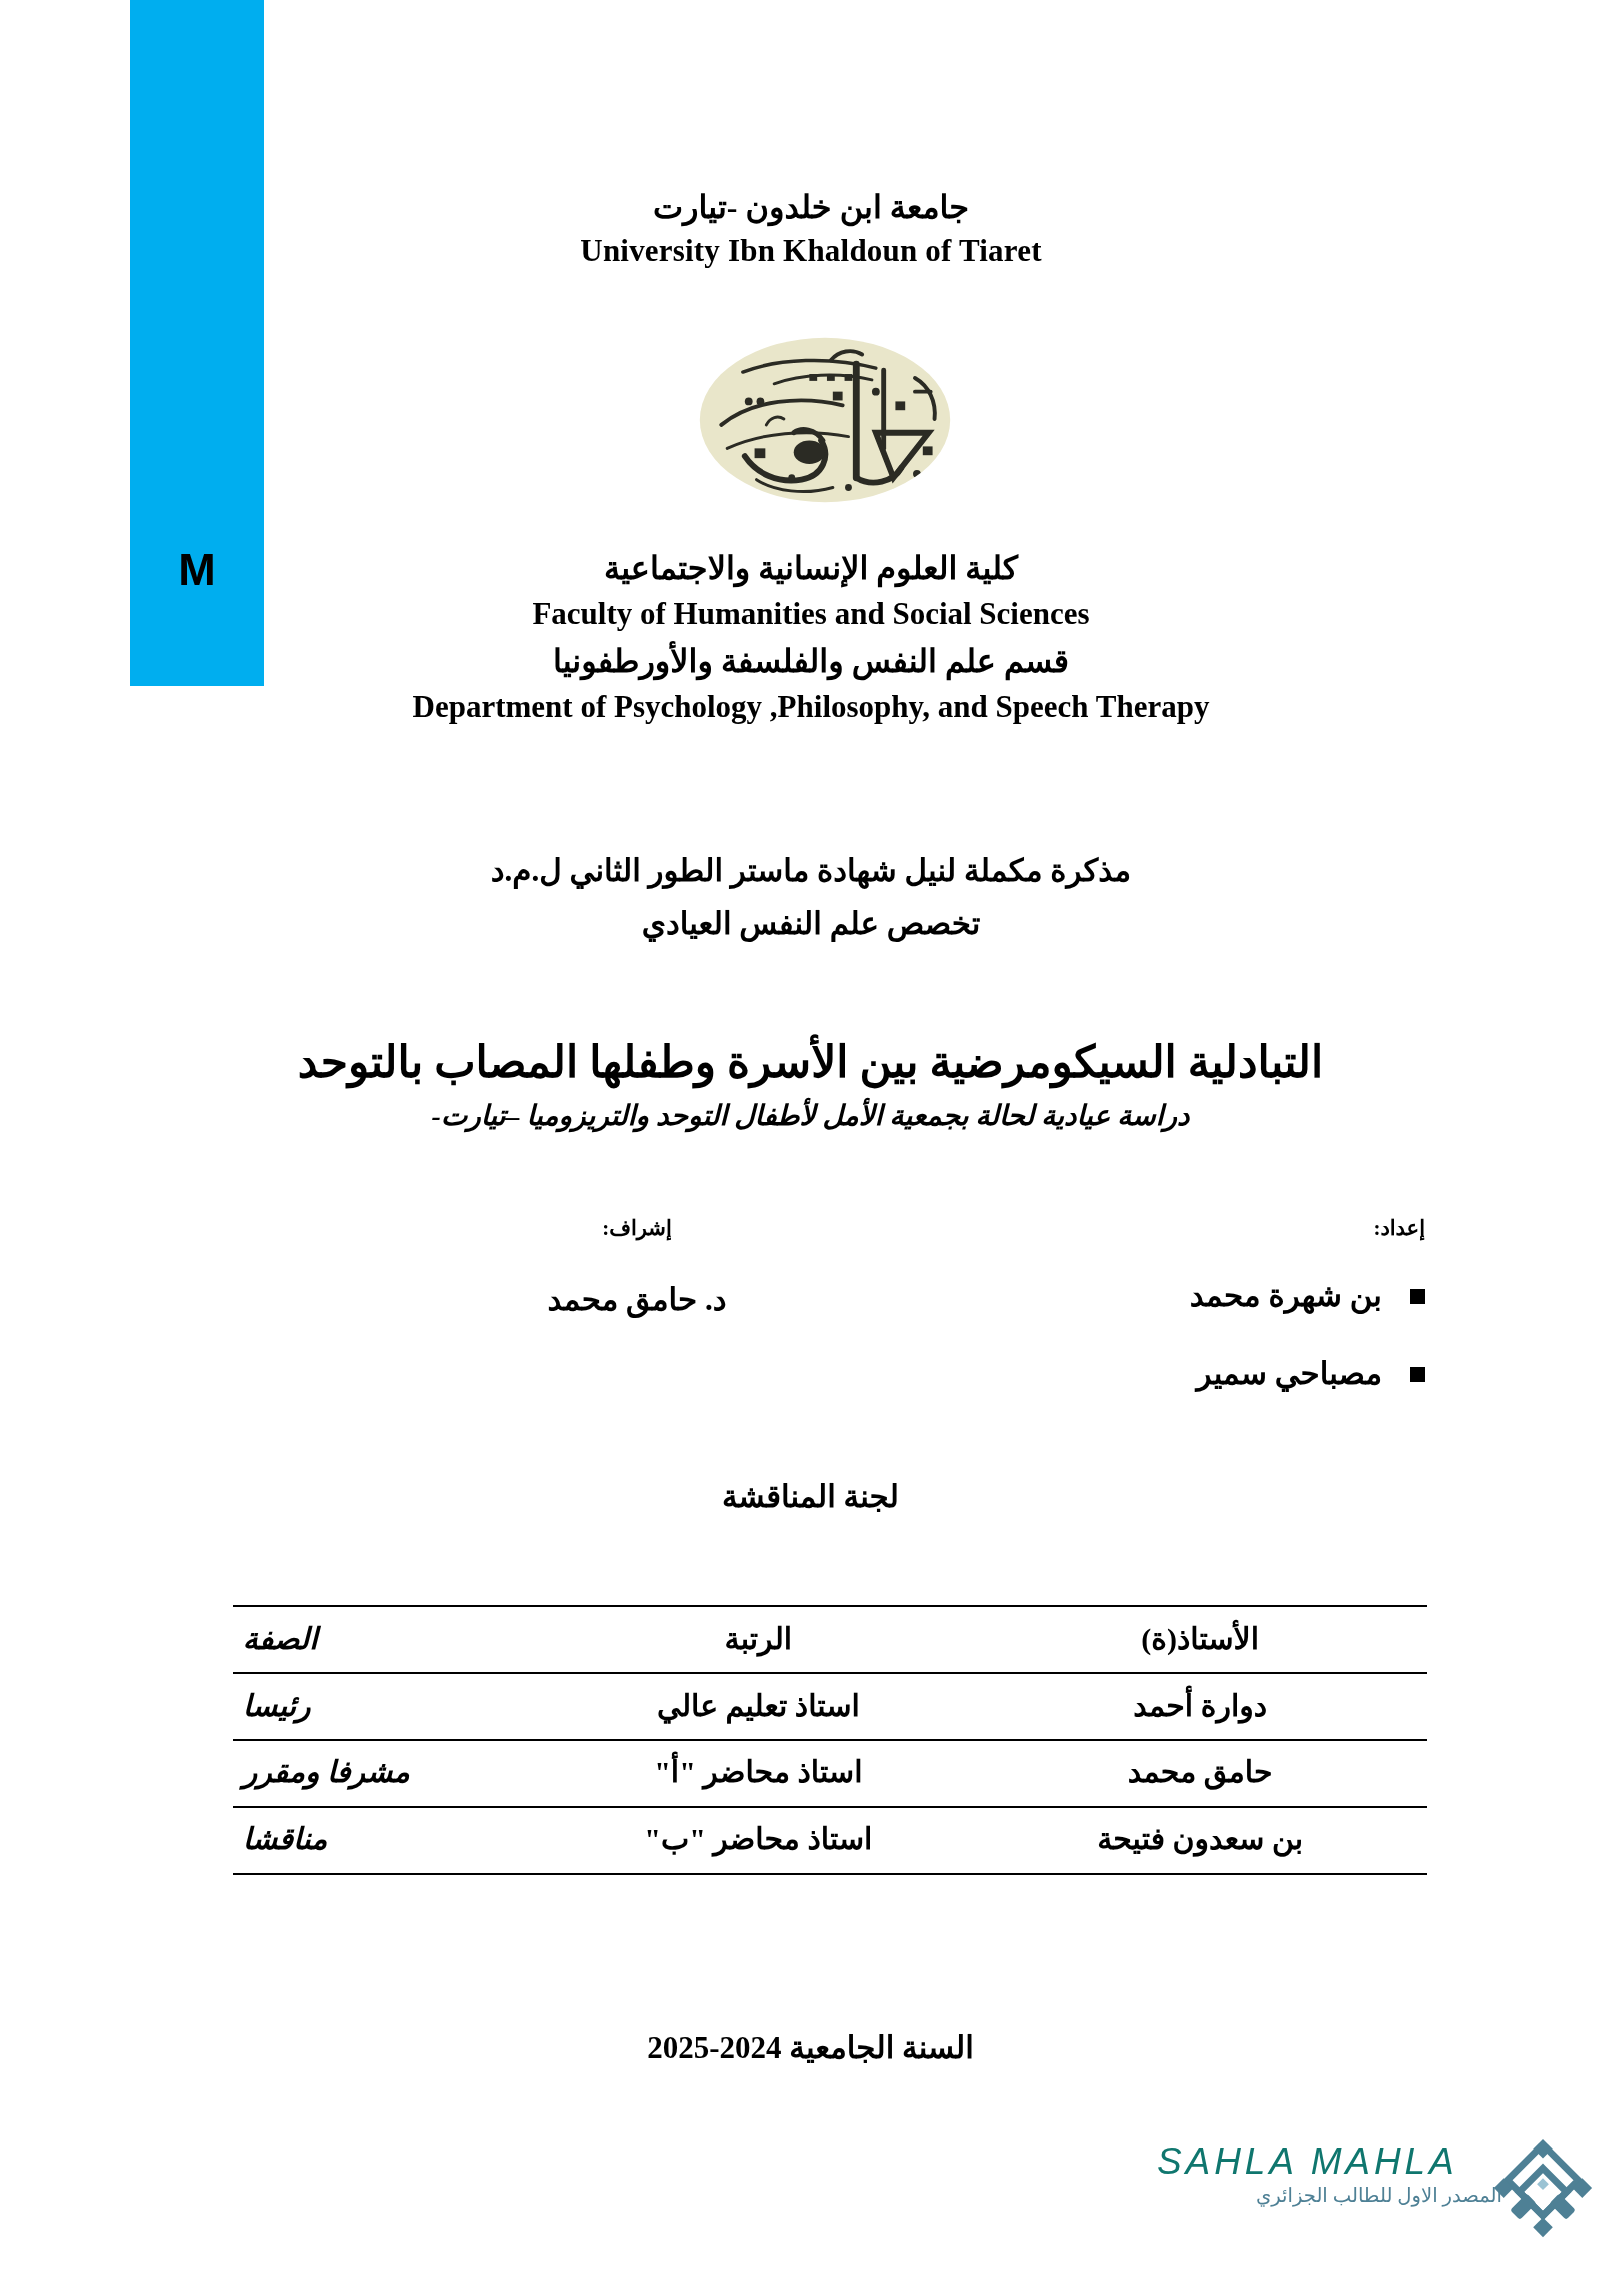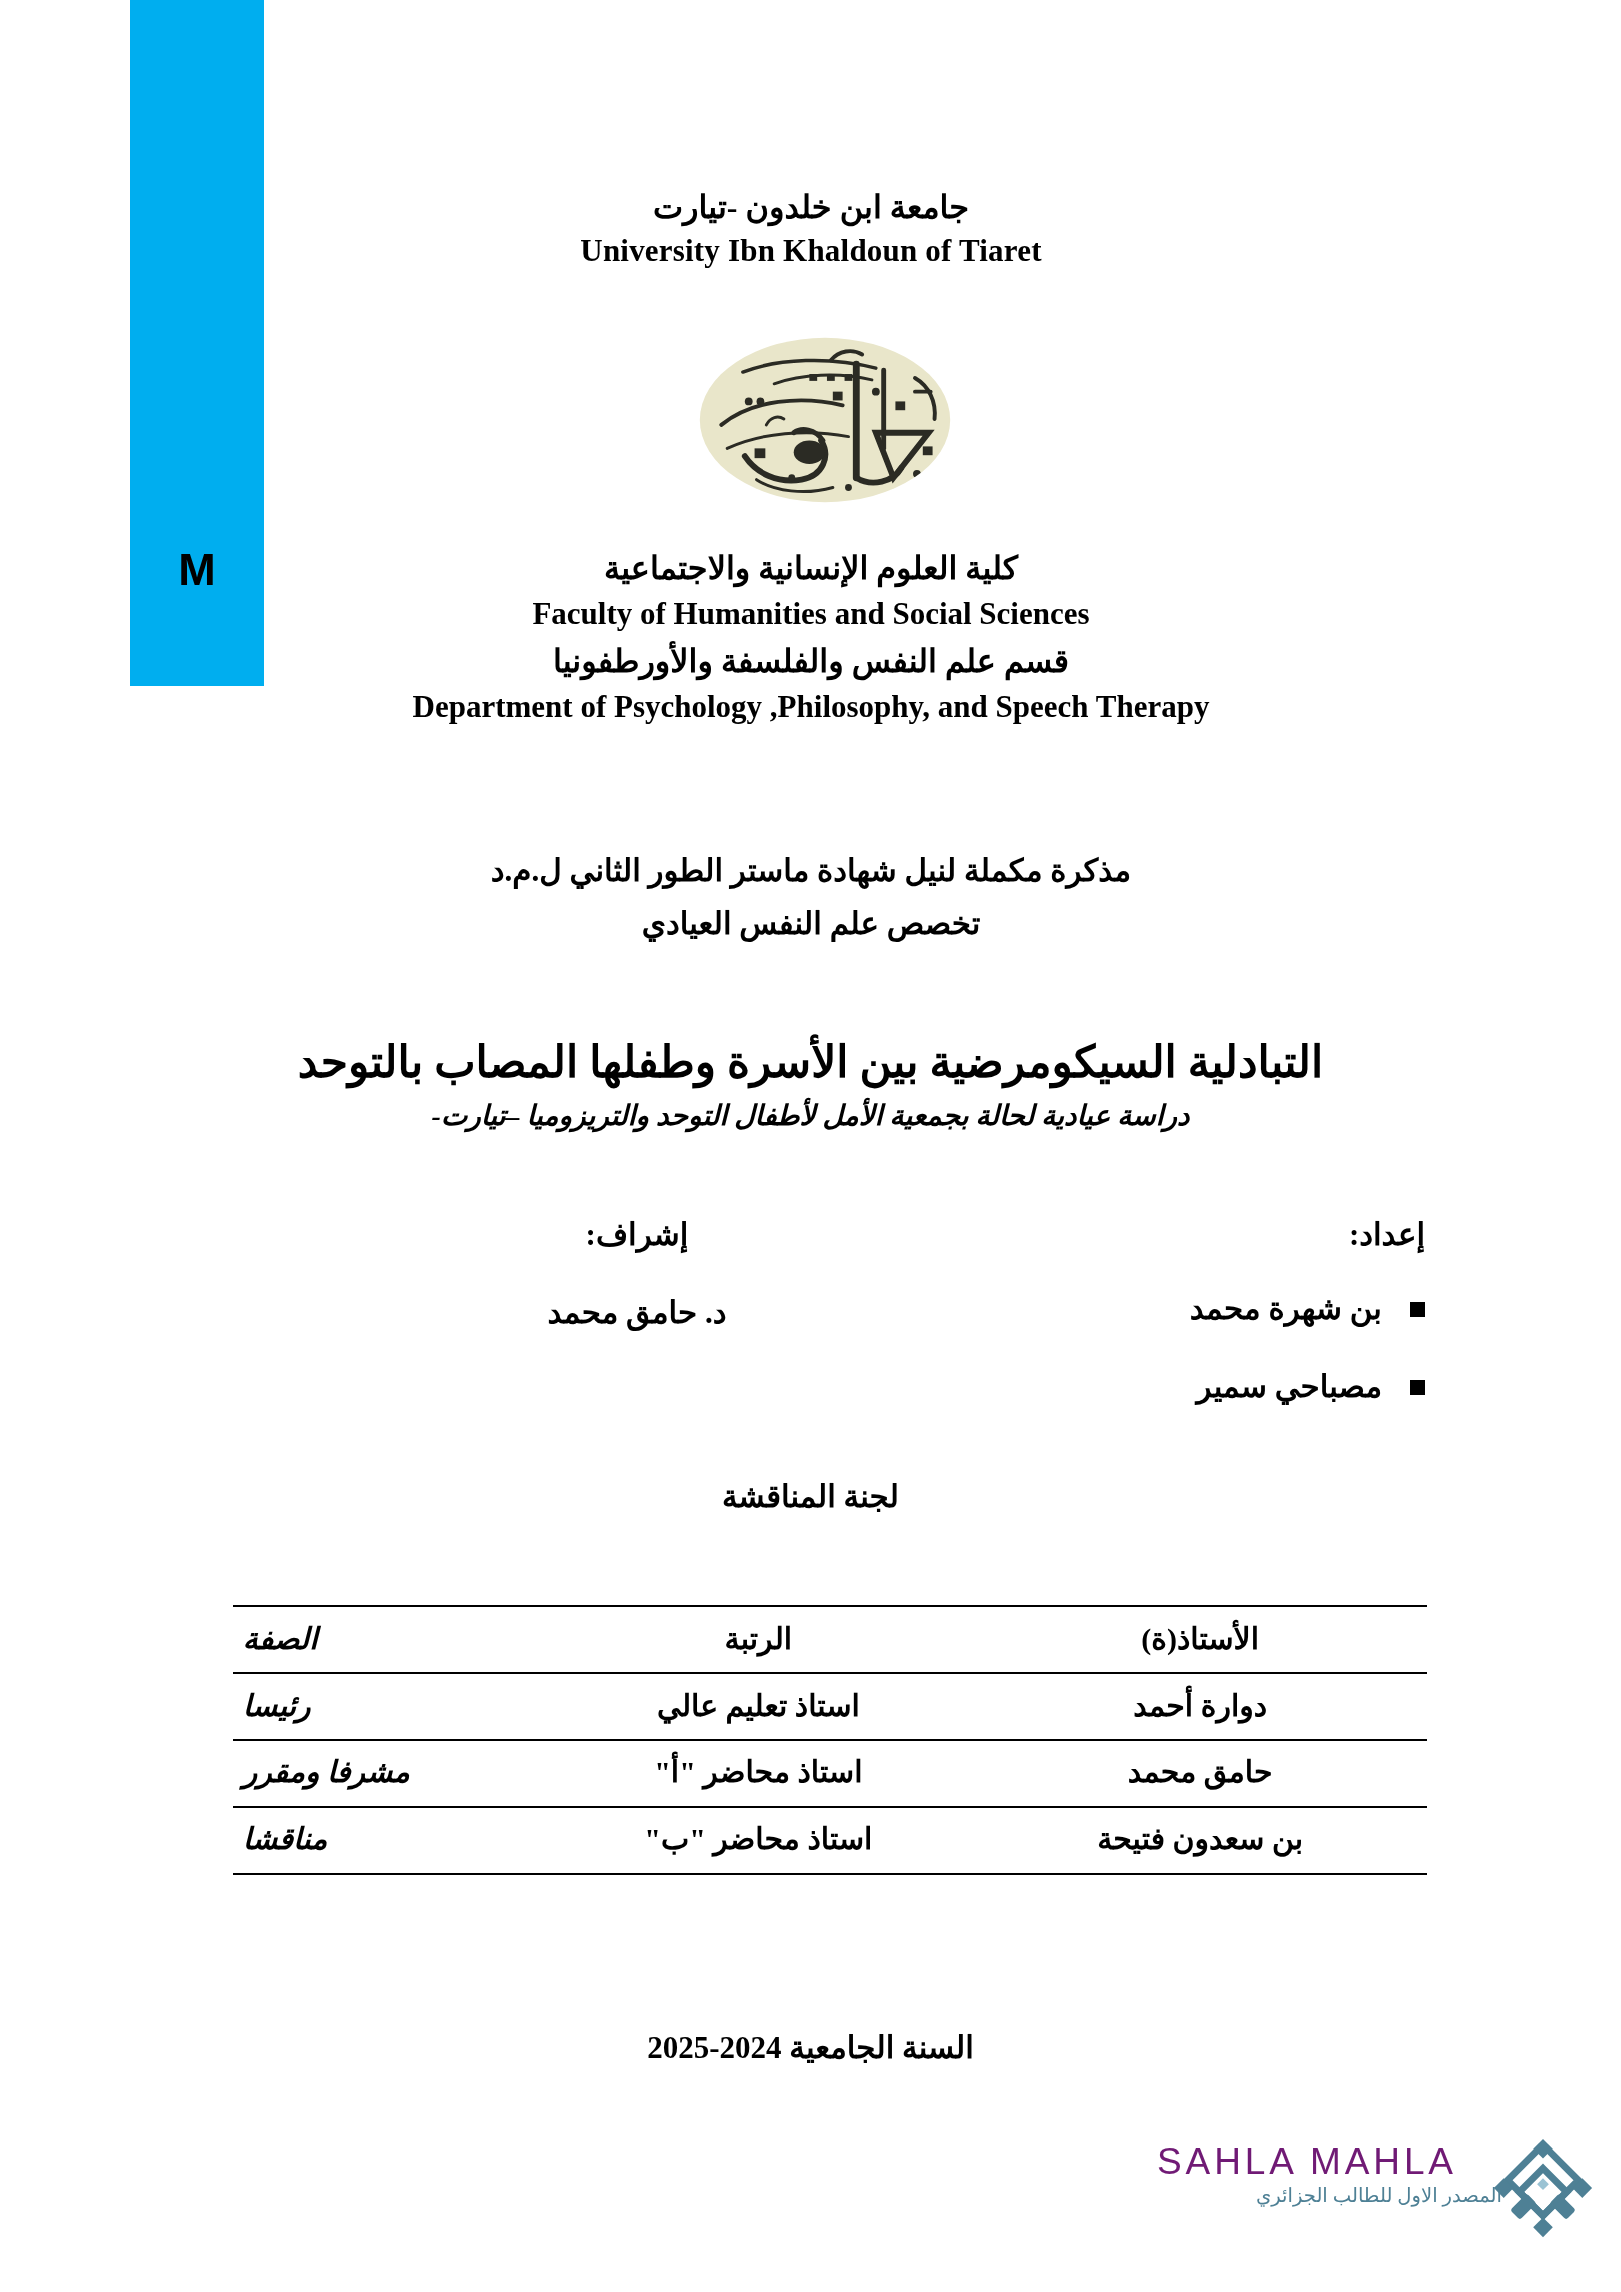--- a/index.html
+++ b/index.html
@@ -158,21 +158,21 @@
     text-align: right;
   }
   .people .col-left {
     position: absolute;
     left: 235px;
     top: 0;
     width: 412px;
     text-align: center;
   }
   .people .heading {
-    font-size: 31px;
+    font-size: 21px;
     font-weight: 700;
     font-family: "Liberation Serif", serif;
     line-height: 1.3;
   }
   .people ul {
     list-style: none;
     margin: 35px 0 0 0;
     padding: 0;
   }
   .people li {
@@ -262,23 +262,24 @@
     left: 0;
     top: 0;
     width: 353px;
     text-align: left;
     direction: ltr;
   }
   .wm-title {
     font-family: "Liberation Sans", sans-serif;
     font-size: 37px;
     letter-spacing: 3.9px;
-    color: #701a75;
+    color: #0f766e;
     font-weight: 400;
     line-height: 1.05;
+    font-style: italic;
   }
   .wm-tag {
     font-family: "Liberation Serif", serif;
     font-size: 19.6px;
     color: #4E8095;
     direction: rtl;
     text-align: right;
     letter-spacing: 1px;
     margin-top: 2px;
     width: 345px;

